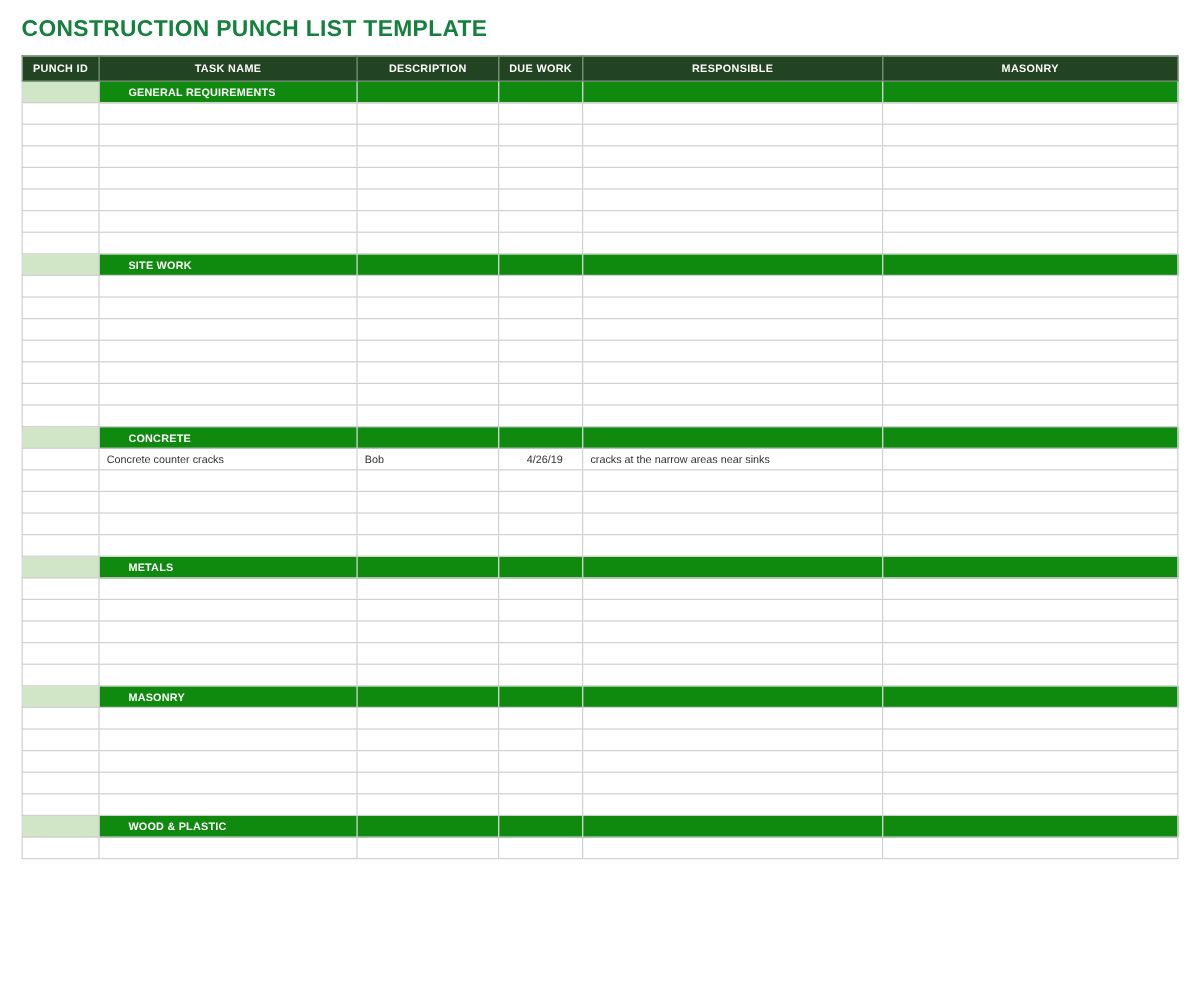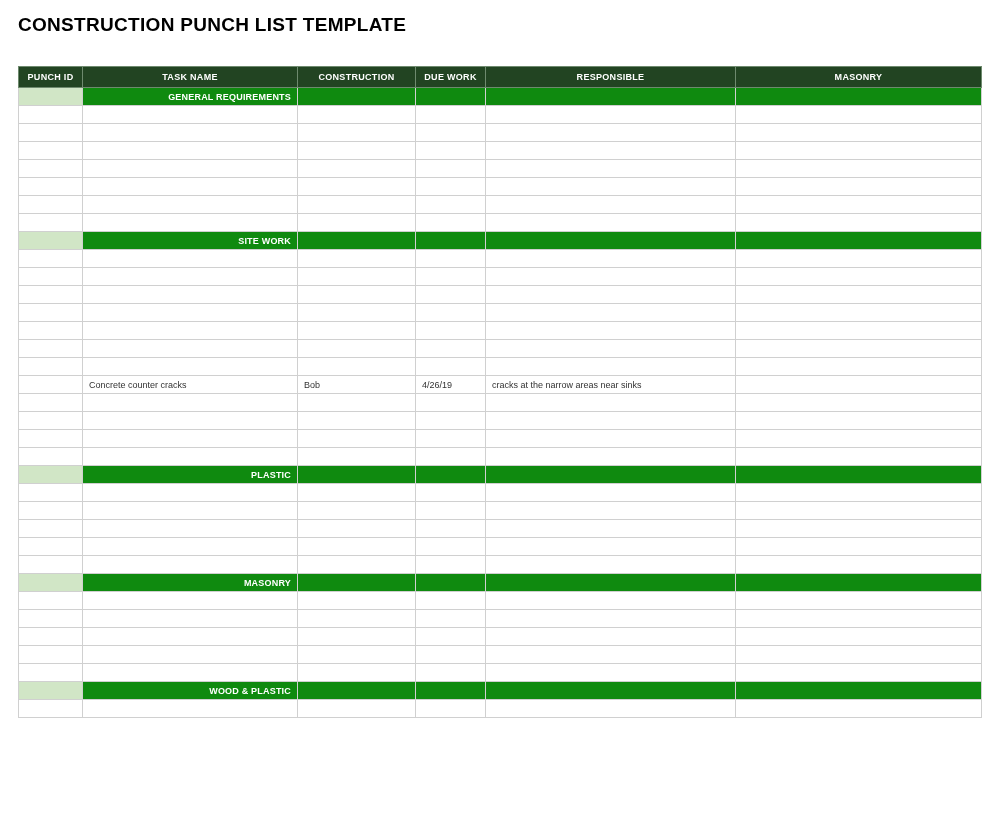--- a/index.html
+++ b/index.html
@@ -3,25 +3,25 @@
   <meta charset="utf-8">
   <style>
     * { box-sizing: border-box; margin: 0; padding: 0; }
     body {
       font-family: "Century Gothic", "Avant Garde", Arial, sans-serif;
       background: #fff;
       width: 1000px;
       padding: 14px 18px 20px 18px;
     }
     .title {
-      color: #000000;
+      color: #15803d;
       font-size: 19px;
       font-weight: bold;
       letter-spacing: 0.3px;
-      margin-bottom: 30px;
+      margin-bottom: 10px;
     }
     table {
       width: 100%;
       border-collapse: collapse;
       table-layout: fixed;
     }
     th {
       background: #224422;
       color: #fff;
       font-size: 9px;
@@ -48,47 +48,46 @@
     .section-row td.sec-first {
       background: #d1e6c6;
       border-right: 1px solid #d0d0d0;
     }
     .section-row td.sec-label {
       background: #0f8a0f;
       color: #fff;
       font-weight: bold;
       font-size: 9px;
       letter-spacing: 0.2px;
-      padding-left: 5px;
-      text-align: right;
+      padding-left: 24px;
     }
     .section-row td.sec-span {
       background: #0f8a0f;
     }
-    .due-cell { text-align: left; padding-right: 6px; }
+    .due-cell { text-align: right; padding-right: 16px; }
   </style>
 </head>
 <body>
 
 <div class="title">CONSTRUCTION PUNCH LIST TEMPLATE</div>
 
 <table>
   <colgroup>
     <col class="col-punch">
       <col class="col-task">
       <col class="col-resp">
       <col class="col-due">
       <col class="col-desc">
       <col class="col-comm">
   </colgroup>
   <thead>
     <tr>
       <th>PUNCH ID</th>
       <th>TASK NAME</th>
-      <th>CONSTRUCTION</th>
+      <th>DESCRIPTION</th>
       <th>DUE WORK</th>
       <th>RESPONSIBLE</th>
       <th>MASONRY</th>
     </tr>
   </thead>
   <tbody id="table-body">
       <tr class="section-row">
         <td class="sec-first"></td>
         <td class="sec-label">GENERAL REQUIREMENTS</td>
         <td class="sec-span"></td>
@@ -209,20 +208,28 @@
         <td></td>
       </tr>
       <tr>
         <td></td>
         <td></td>
         <td></td>
         <td class="due-cell"></td>
         <td></td>
         <td></td>
       </tr>
+      <tr class="section-row">
+        <td class="sec-first"></td>
+        <td class="sec-label">CONCRETE</td>
+        <td class="sec-span"></td>
+        <td class="sec-span"></td>
+        <td class="sec-span"></td>
+        <td class="sec-span"></td>
+      </tr>
       <tr>
         <td></td>
         <td>Concrete counter cracks</td>
         <td>Bob</td>
         <td class="due-cell">4/26/19</td>
         <td>cracks at the narrow areas near sinks</td>
         <td></td>
       </tr>
       <tr>
         <td></td>
@@ -251,21 +258,21 @@
       <tr>
         <td></td>
         <td></td>
         <td></td>
         <td class="due-cell"></td>
         <td></td>
         <td></td>
       </tr>
       <tr class="section-row">
         <td class="sec-first"></td>
-        <td class="sec-label">PLASTIC</td>
+        <td class="sec-label">METALS</td>
         <td class="sec-span"></td>
         <td class="sec-span"></td>
         <td class="sec-span"></td>
         <td class="sec-span"></td>
       </tr>
       <tr>
         <td></td>
         <td></td>
         <td></td>
         <td class="due-cell"></td>

